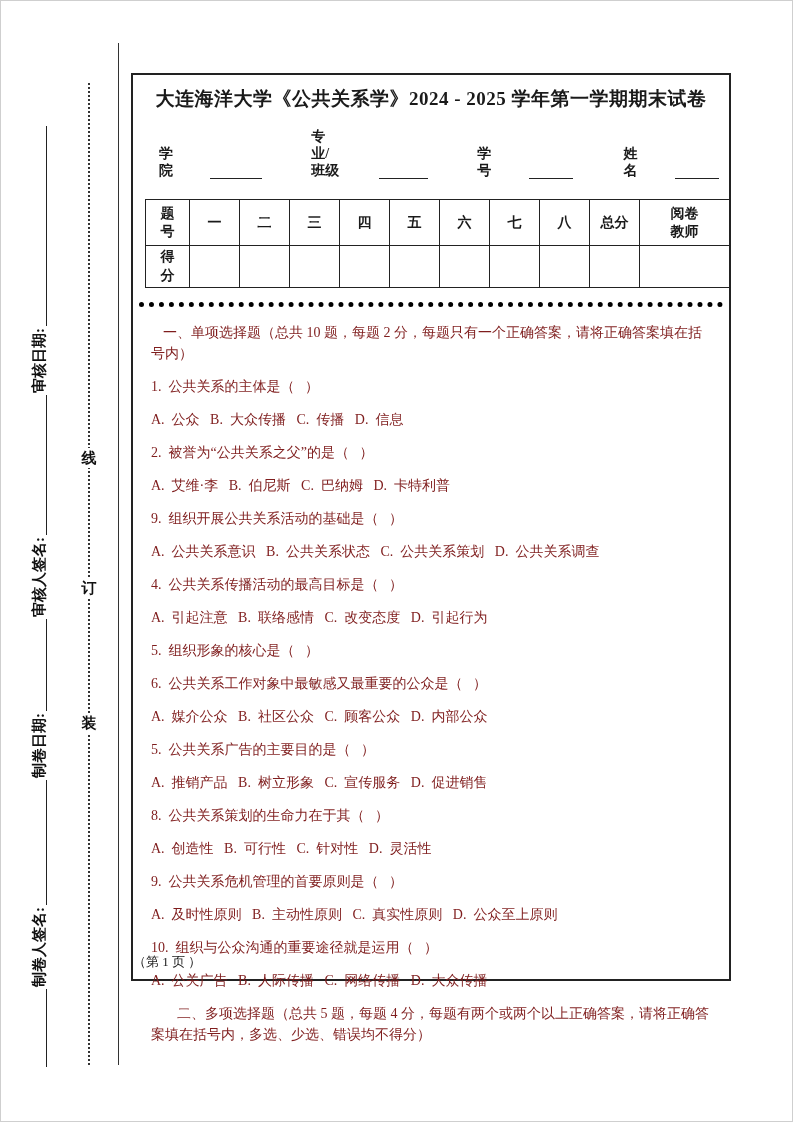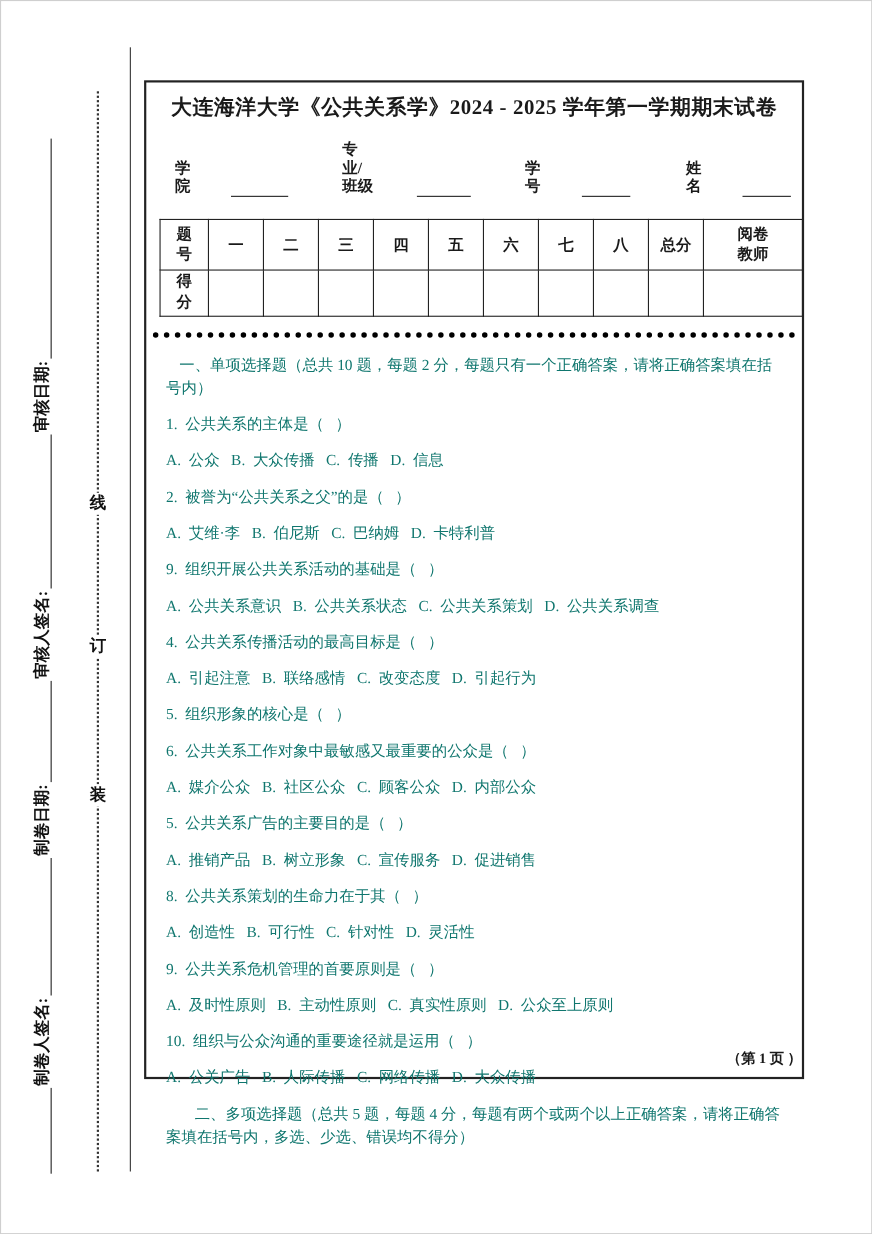--- a/index.html
+++ b/index.html
@@ -66,28 +66,28 @@
     font-size:14px; font-weight:bold; padding:2px;
   }
   tr.hdr td { height:46px; }
   tr.fill td { height:34px; }
   .stack1 { display:inline-block; width:1.15em; line-height:1.3; }
   .stack2 { display:inline-block; width:2.3em;  line-height:1.3;font-family:Liberation Serif, serif; }
 
   .dot-sep { margin:14px 6px 0 6px; border-top:5px dotted #000; height:0; }
 
   .content {
-    margin:15px 16px 0 18px; font-size:14px; line-height:21px; color:#0f766e;
+    margin:15px 16px 0 18px; font-size:14px; line-height:21px; color:#7f1d1d;
   }
   .content p { margin-bottom:12px; white-space:pre-wrap; }
   .sec-heading { text-indent:12px; font-weight:normal; }
 
   .page-footer {
     position:absolute; bottom:8px; left:0; width:100%;
-    text-align:right; font-size:13px; font-weight:bold;
+    text-align:left; font-size:13px; font-weight:normal;
   }
 </style>
 </head>
 <body>
 
 <div class="page">
 
   <div class="side-rotated">
     <span class="sblank b0"></span>
     <span class="mlabel">制卷人签名:</span>

